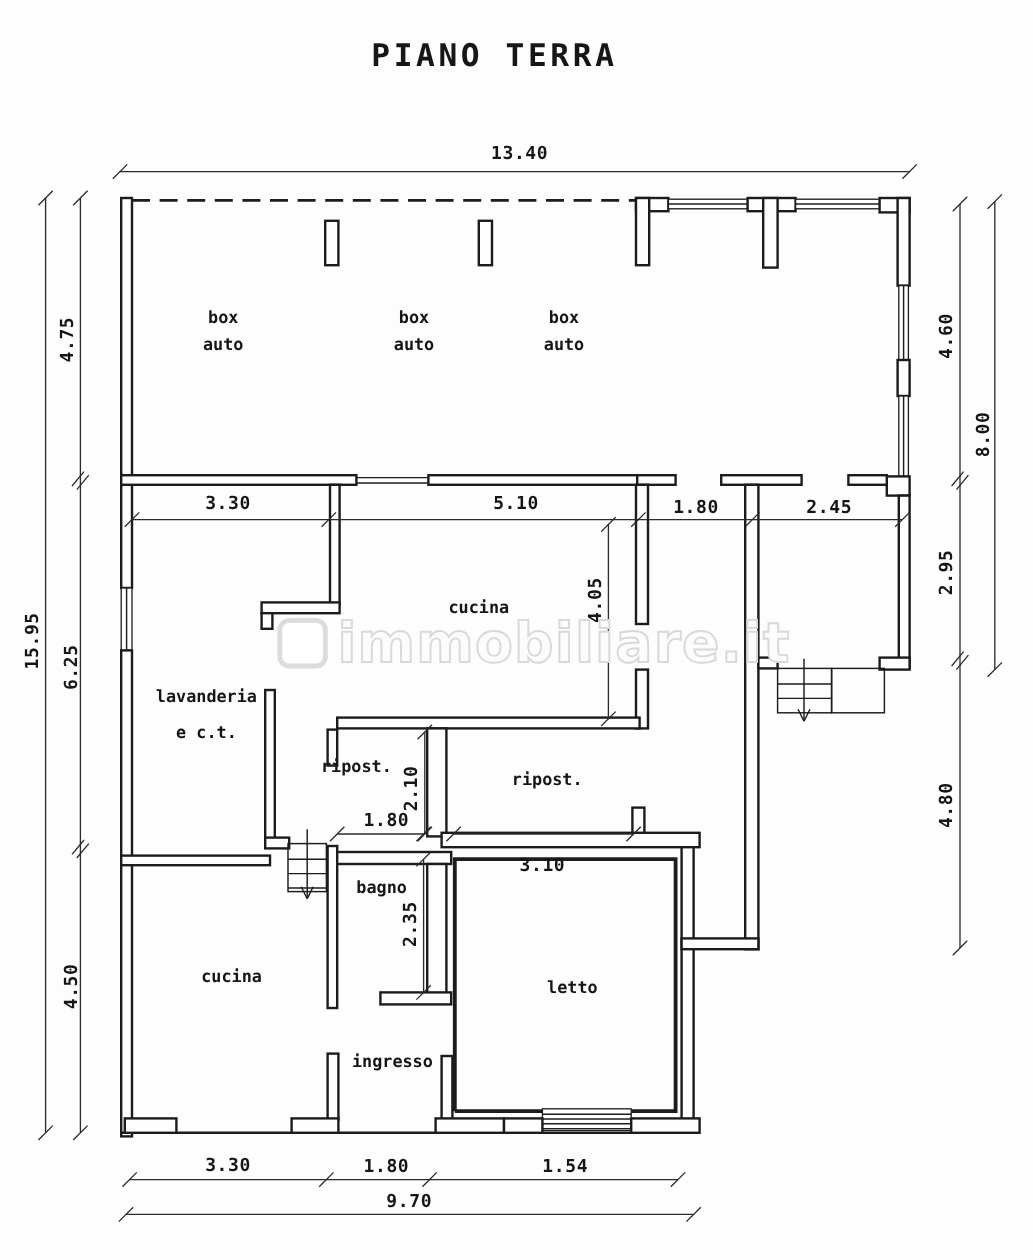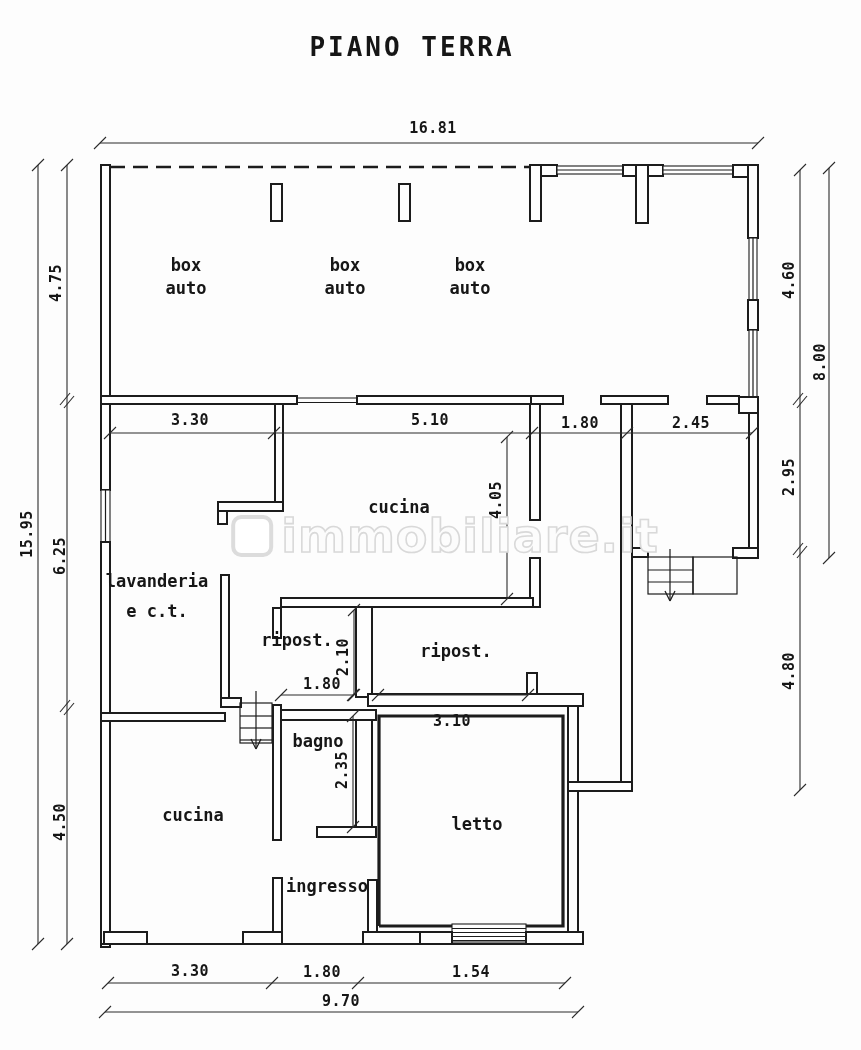--- a/index.html
+++ b/index.html
@@ -19,21 +19,21 @@
   .dim   { fill:none; stroke:#2b2b2b; stroke-width:1.1; }
   .dash  { fill:none; stroke:#1c1c1c; stroke-width:2.4; stroke-dasharray:15 8; }
   .letto { fill:none; stroke:#1c1c1c; stroke-width:3.2; }
   .base  { fill:none; stroke:#1c1c1c; stroke-width:2; }
 
   
   .lbl { position:absolute; z-index:3; transform:translate(-50%,-50%);
          white-space:nowrap; line-height:1.0; }
   .rot { transform:translate(-50%,-50%) rotate(-90deg); }
   .dimtxt  { font-size:15px; font-weight:600; letter-spacing:0.5px; }
-  .roomtxt { font-size:17px; font-weight:600; text-align:center; line-height:23px; }
+  .roomtxt { font-size:14px; font-weight:600; text-align:center; line-height:23px; }
   .title { font-size:26px; font-weight:700; letter-spacing:3px; }
 
   
   .wm { position:absolute; left:445px; top:536px; z-index:2;
         transform:translate(-50%,-50%); white-space:nowrap;
         display:flex; align-items:center; gap:8px; pointer-events:none; }
   .wm-logo { width:34px; height:34px; border:4px solid #dcdcdc;
              border-radius:10px; background:rgba(255,255,255,0.85); }
   .wm-text { font-family:"DejaVu Sans",sans-serif; font-size:46px; font-weight:bold;
              color:rgba(255,255,255,0.92); letter-spacing:1px;
@@ -238,21 +238,21 @@
     </g>
   </svg>
 
   <div class="wm">
     <span class="wm-logo"></span>
     <span class="wm-text">immobiliare.it</span>
   </div>
 
   <span class="lbl title" style="left:412px;top:47px">PIANO TERRA</span>
 
-  <span class="lbl dimtxt" style="left:433px;top:128px">16.81</span>
+  <span class="lbl dimtxt" style="left:433px;top:128px">13.40</span>
   <span class="lbl dimtxt rot" style="left:56px;top:283px">4.75</span>
   <span class="lbl dimtxt rot" style="left:27px;top:534px">15.95</span>
   <span class="lbl dimtxt rot" style="left:60px;top:556px">6.25</span>
   <span class="lbl dimtxt rot" style="left:60px;top:822px">4.50</span>
   <span class="lbl dimtxt rot" style="left:789px;top:280px">4.60</span>
   <span class="lbl dimtxt rot" style="left:820px;top:362px">8.00</span>
   <span class="lbl dimtxt rot" style="left:789px;top:477px">2.95</span>
   <span class="lbl dimtxt rot" style="left:789px;top:671px">4.80</span>
   <span class="lbl dimtxt" style="left:190px;top:420px">3.30</span>
   <span class="lbl dimtxt" style="left:430px;top:420px">5.10</span>
@@ -274,21 +274,21 @@
   </span>
   <span class="lbl roomtxt" style="left:345px;top:277px">
     <span>box</span><br>
     <span>auto</span>
   </span>
   <span class="lbl roomtxt" style="left:470px;top:277px">
     <span>box</span><br>
     <span>auto</span>
   </span>
   <span class="lbl roomtxt" style="left:399px;top:507px">cucina</span>
-  <span class="lbl roomtxt" style="left:157px;top:596px;line-height:30px">
+  <span class="lbl roomtxt" style="left:172px;top:596px;line-height:30px">
     <span>lavanderia</span><br>
     <span>e c.t.</span>
   </span>
   <span class="lbl roomtxt" style="left:297px;top:640px">ripost.</span>
   <span class="lbl roomtxt" style="left:456px;top:651px">ripost.</span>
   <span class="lbl roomtxt" style="left:318px;top:741px">bagno</span>
   <span class="lbl roomtxt" style="left:193px;top:815px">cucina</span>
   <span class="lbl roomtxt" style="left:477px;top:824px">letto</span>
   <span class="lbl roomtxt" style="left:327px;top:886px">ingresso</span>
 

